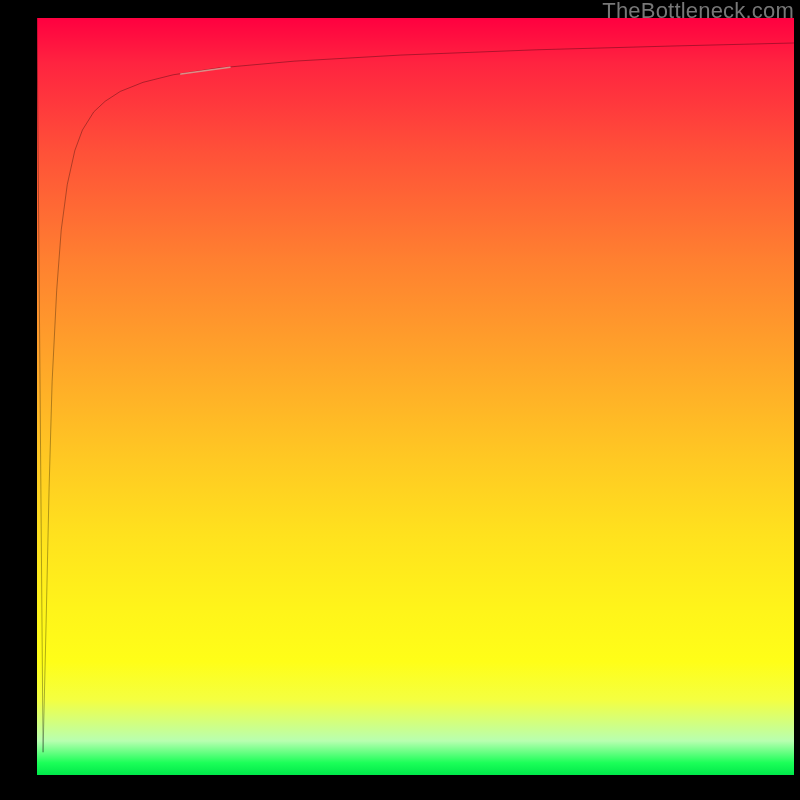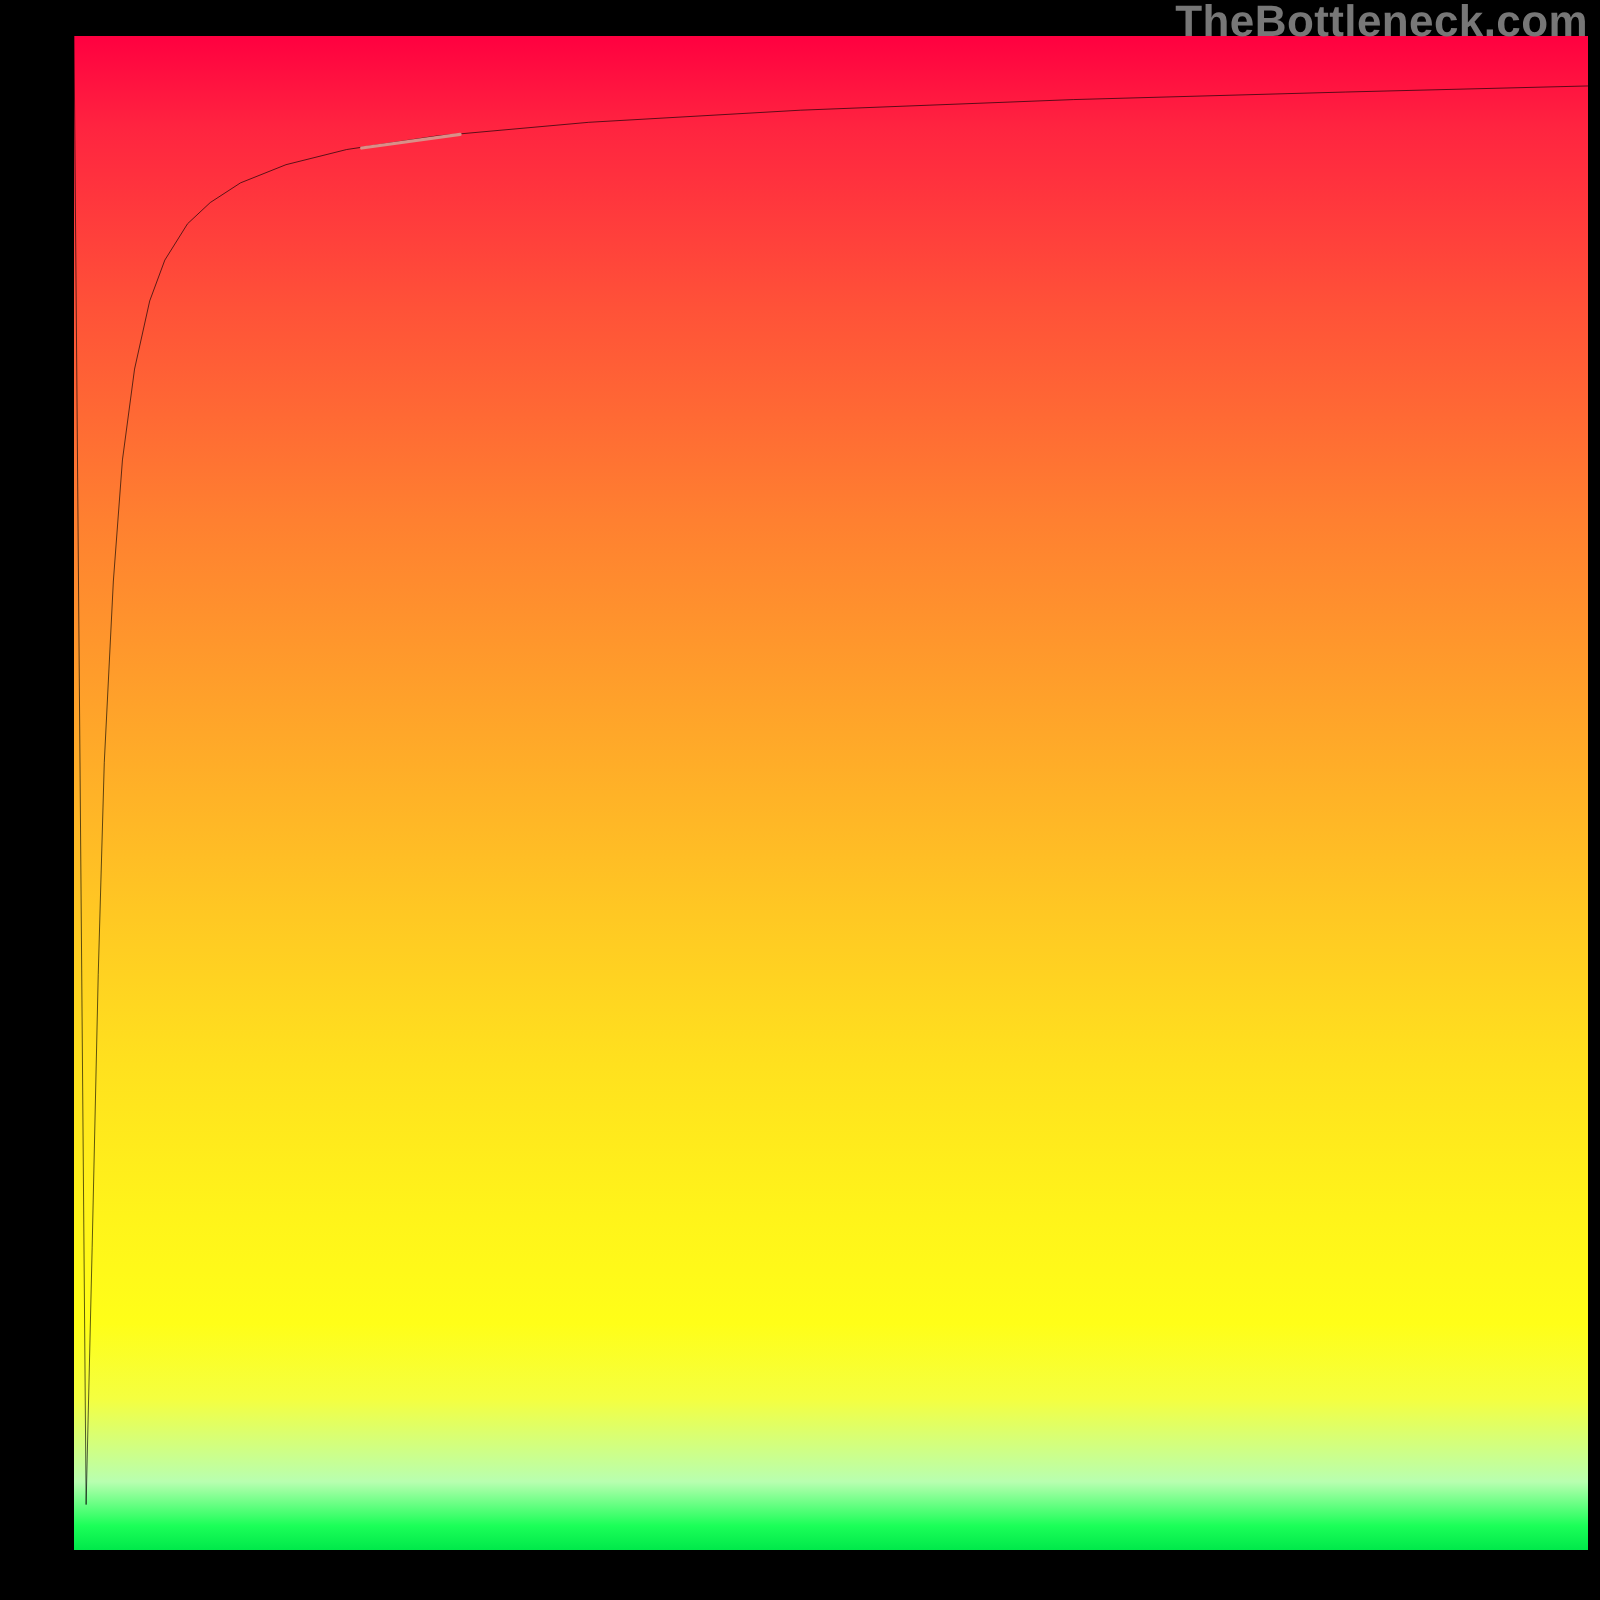--- a/index.html
+++ b/index.html
@@ -10,21 +10,20 @@
     background: #000;
     overflow: hidden;
   }
   .frame {
     position: absolute;
     left: 0;
     top: 0;
     width: 800px;
     height: 800px;
     background: #000;
-    font-weight: bold;
   }
   .plot-bg {
     position: absolute;
     left: 37px;
     top: 18px;
     width: 757px;
     height: 757px;
     background: linear-gradient(
       to bottom,
       #ff0040 0%,

